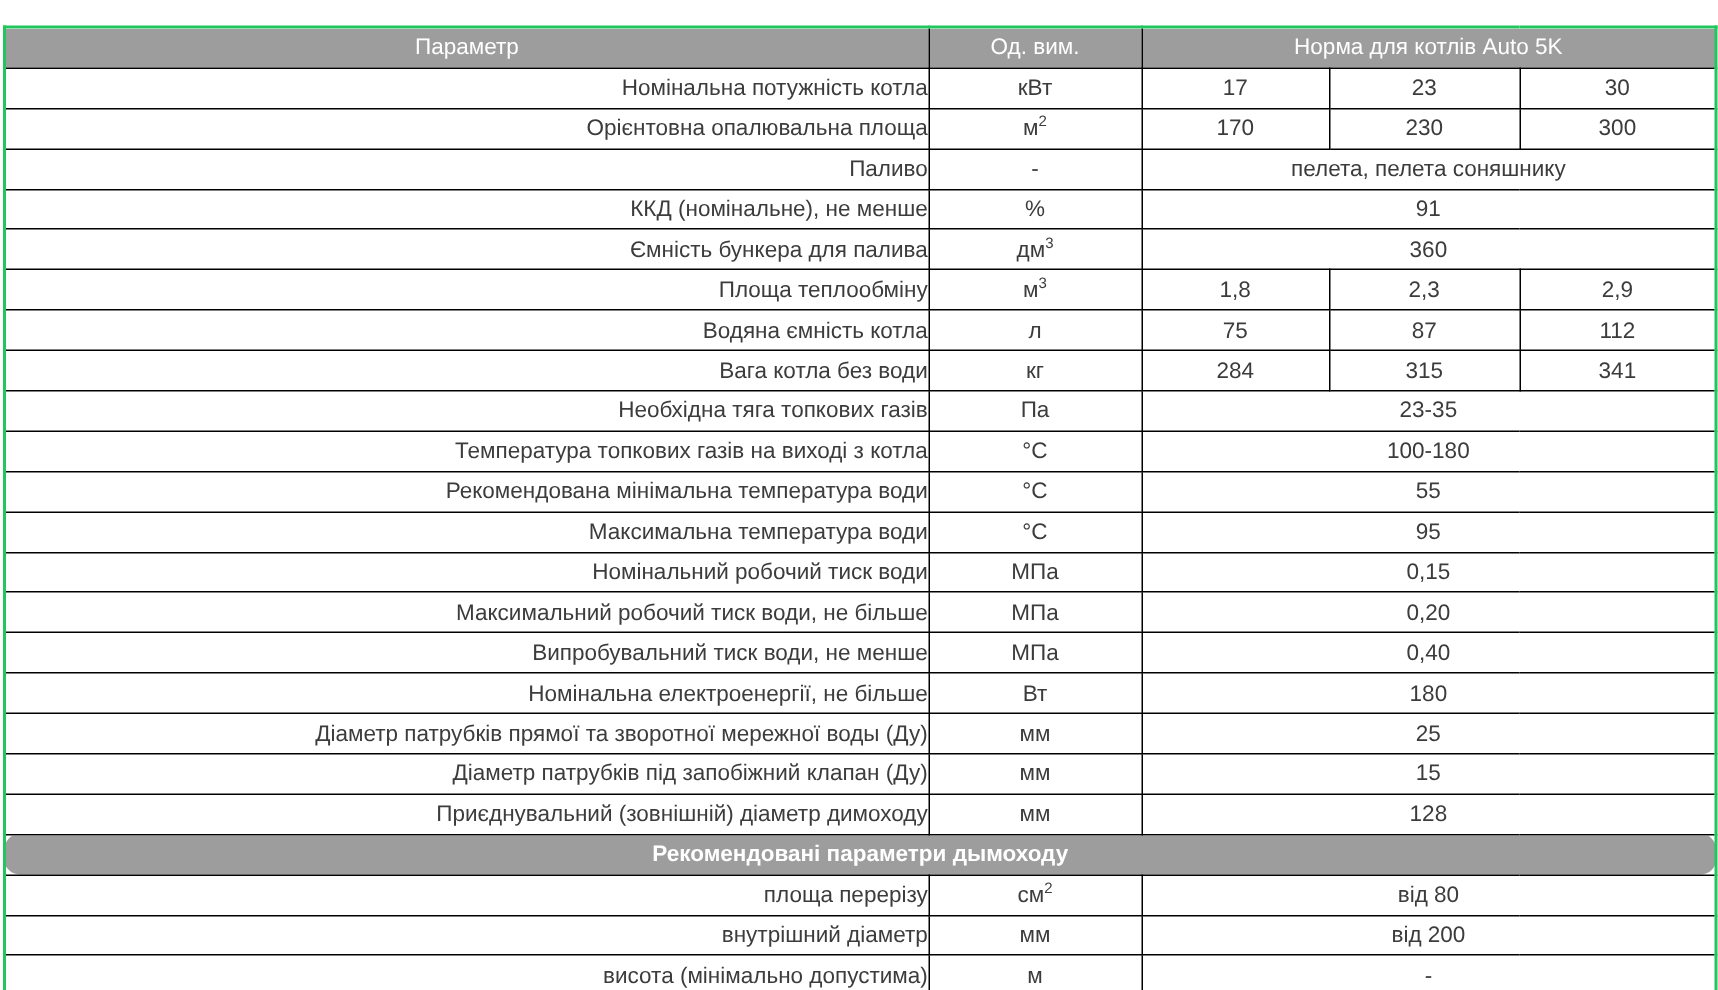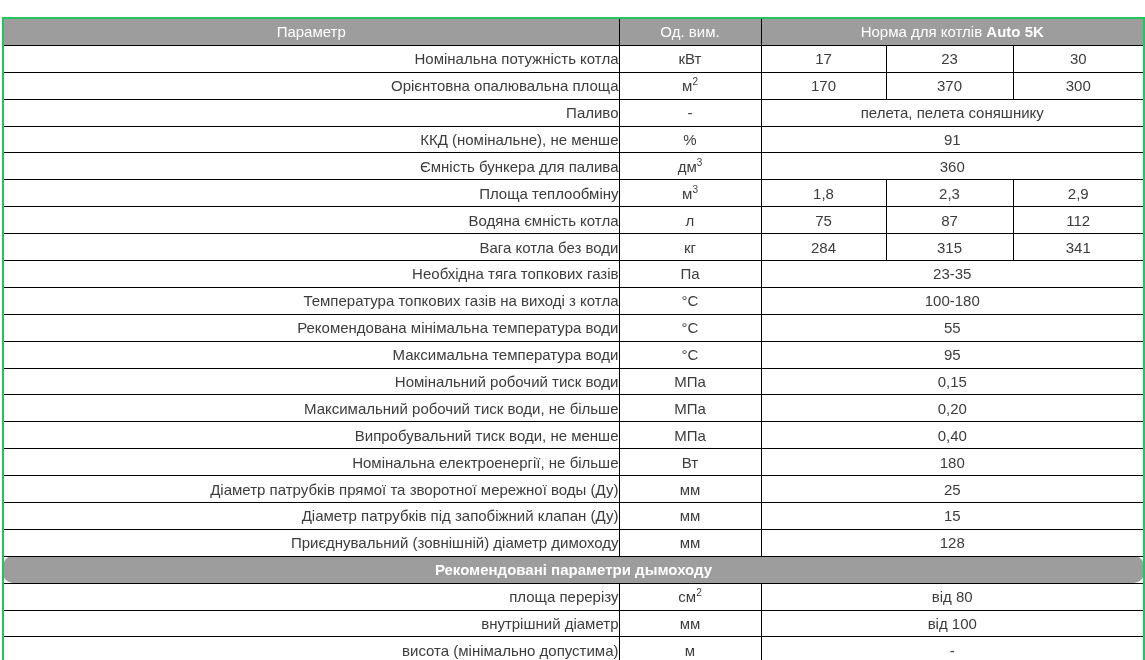--- a/index.html
+++ b/index.html
@@ -33,21 +33,21 @@
   }
   .spec-table th.hdr, .spec-table td.section {
     background: #9d9d9d;
     color: #ffffff;
     text-align: center;
   }
   .spec-table td.section {
     font-weight: bold;
     border-radius: 10px;
   }
-  .bold { font-weight: bold; }
+  .bold { font-weight: normal; }
   td.param {
     text-align: right;
     padding-left: 4px;
   }
   td.unit, td.value, td.valspan {
     text-align: center;
   }
   sup {
     font-size: 10px;
     line-height: 0;
@@ -76,21 +76,21 @@
         <td class="param">Номінальна потужність котла</td>
         <td class="unit"><span>кВт</span></td>
         <td class="value">17</td>
         <td class="value">23</td>
         <td class="value">30</td>
       </tr>
       <tr>
         <td class="param">Орієнтовна опалювальна площа</td>
         <td class="unit"><span>м</span><sup>2</sup></td>
         <td class="value">170</td>
-        <td class="value">370</td>
+        <td class="value">230</td>
         <td class="value">300</td>
       </tr>
       <tr>
         <td class="param">Паливо</td>
         <td class="unit"><span>-</span></td>
         <td colspan="3" class="valspan">пелета, пелета соняшнику</td>
       </tr>
       <tr>
         <td class="param">ККД (номінальне), не менше</td>
         <td class="unit"><span>%</span></td>
@@ -181,21 +181,21 @@
         <td colspan="5" class="section">Рекомендовані параметри дымоходу</td>
       </tr>
       <tr>
         <td class="param">площа перерізу</td>
         <td class="unit"><span>см</span><sup>2</sup></td>
         <td colspan="3" class="valspan">від 80</td>
       </tr>
       <tr>
         <td class="param">внутрішний діаметр</td>
         <td class="unit"><span>мм</span></td>
-        <td colspan="3" class="valspan">від 100</td>
+        <td colspan="3" class="valspan">від 200</td>
       </tr>
       <tr>
         <td class="param">висота (мінімально допустима)</td>
         <td class="unit"><span>м</span></td>
         <td colspan="3" class="valspan">-</td>
       </tr>
     </tbody>
 </table>
 
 </body></html>

